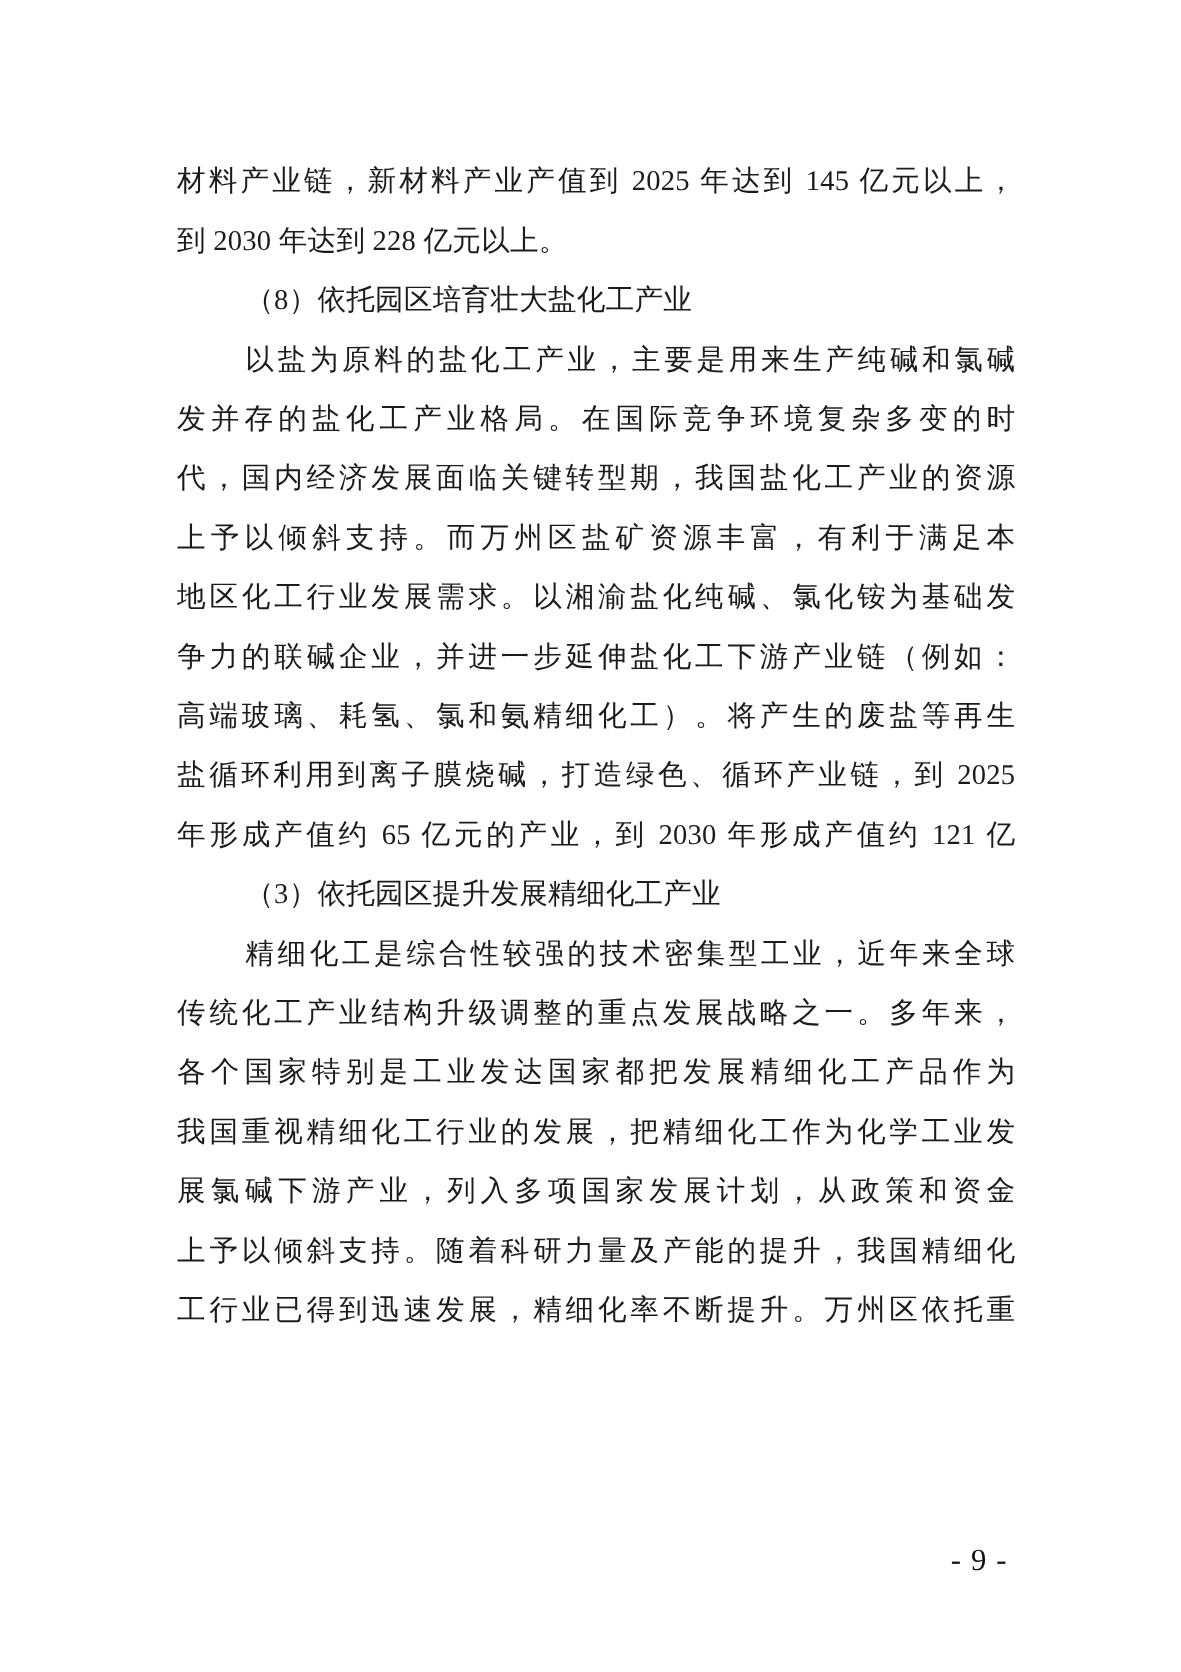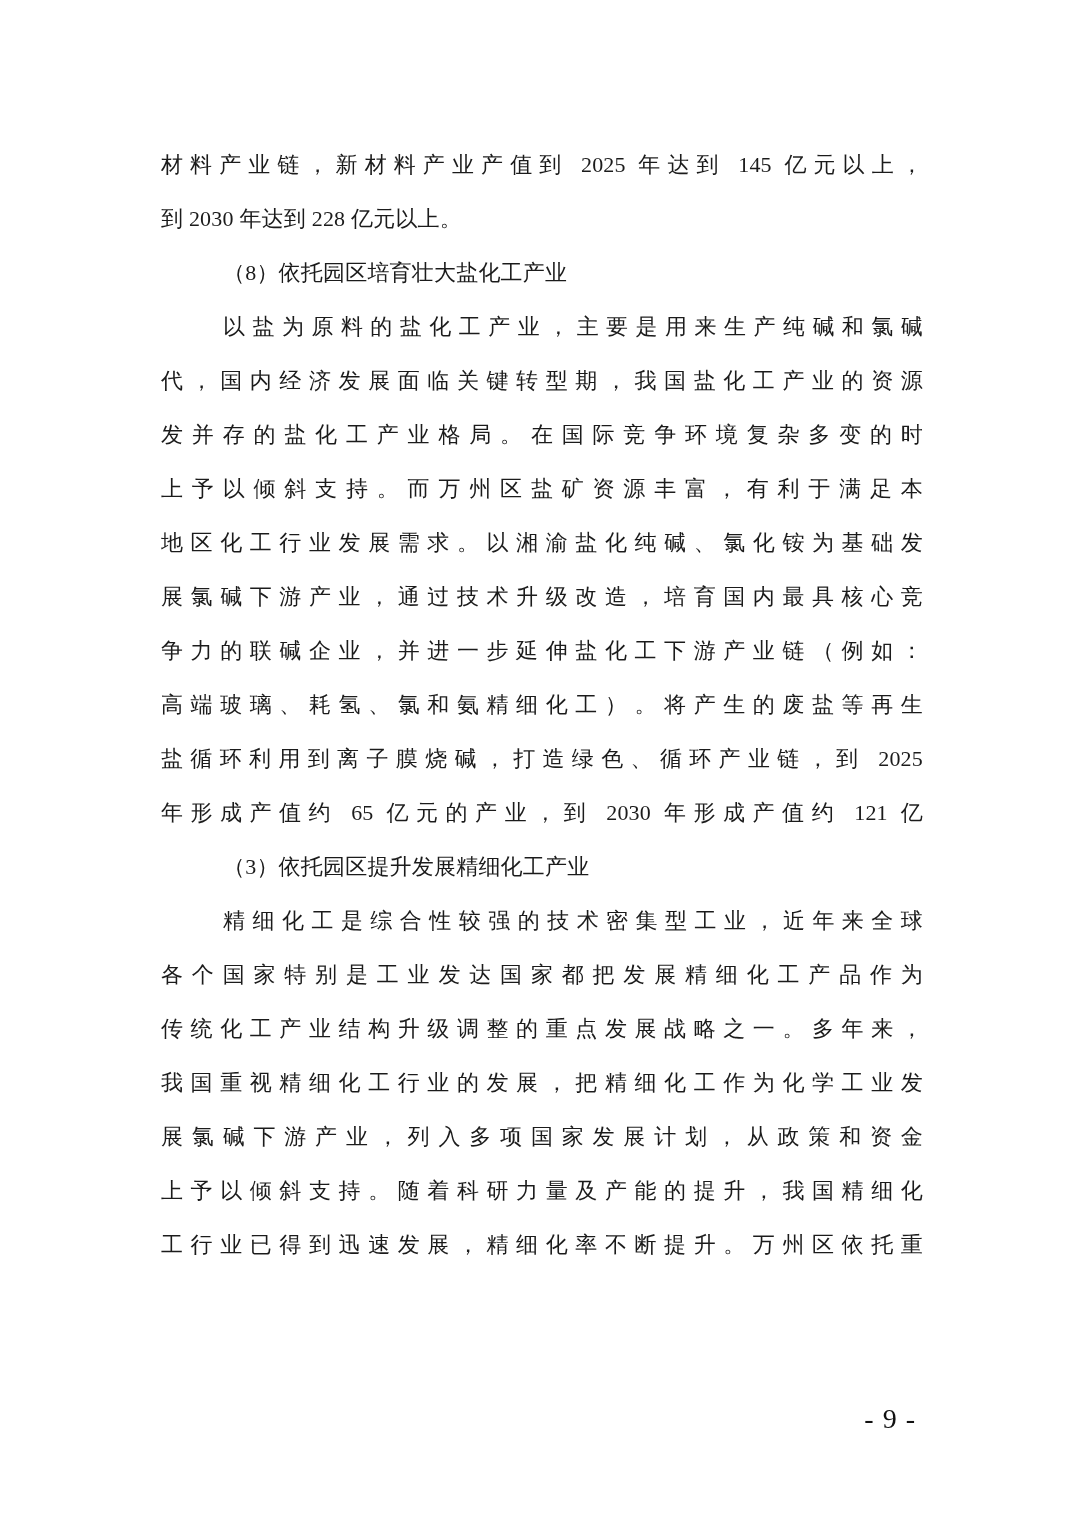--- a/index.html
+++ b/index.html
@@ -16,21 +16,21 @@
     font-family: "Liberation Serif", "DejaVu Serif", serif;
     color: #1b1b1b;
   }
   .doc-body {
     position: absolute;
     left: 161px;
     top: 138px;
     width: 762px;
   }
   .line {
-    font-size: 22px;
+    font-size: 26px;
     line-height: 54px;
     height: 54px;
     text-align: left;
     white-space: normal;
     letter-spacing: 0.2px;
   }
   .line.justify {
     text-align: justify;
     text-align-last: justify;
     text-justify: inter-character;
@@ -50,32 +50,31 @@
 </style>
 </head>
 <body>
 
 <div class="page">
   <div class="doc-body">
       <div class="line justify">材料产业链，新材料产业产值到 2025 年达到 145 亿元以上，</div>
       <div class="line">到 2030 年达到 228 亿元以上。</div>
       <div class="line indent">（8）依托园区培育壮大盐化工产业</div>
       <div class="line indent justify">以盐为原料的盐化工产业，主要是用来生产纯碱和氯碱</div>
+      <div class="line justify">发并存的盐化工产业格局。在国际竞争环境复杂多变的时</div>
       <div class="line justify">代，国内经济发展面临关键转型期，我国盐化工产业的资源</div>
-      <div class="line justify">发并存的盐化工产业格局。在国际竞争环境复杂多变的时</div>
       <div class="line justify">上予以倾斜支持。而万州区盐矿资源丰富，有利于满足本</div>
       <div class="line justify">地区化工行业发展需求。以湘渝盐化纯碱、氯化铵为基础发</div>
-      <div class="line justify">展氯碱下游产业，通过技术升级改造，培育国内最具核心竞</div>
       <div class="line justify">争力的联碱企业，并进一步延伸盐化工下游产业链（例如：</div>
       <div class="line justify">高端玻璃、耗氢、氯和氨精细化工）。将产生的废盐等再生</div>
       <div class="line justify">盐循环利用到离子膜烧碱，打造绿色、循环产业链，到 2025</div>
       <div class="line justify">年形成产值约 65 亿元的产业，到 2030 年形成产值约 121 亿</div>
       <div class="line indent">（3）依托园区提升发展精细化工产业</div>
       <div class="line indent justify">精细化工是综合性较强的技术密集型工业，近年来全球</div>
+      <div class="line justify">传统化工产业结构升级调整的重点发展战略之一。多年来，</div>
       <div class="line justify">各个国家特别是工业发达国家都把发展精细化工产品作为</div>
-      <div class="line justify">传统化工产业结构升级调整的重点发展战略之一。多年来，</div>
       <div class="line justify">我国重视精细化工行业的发展，把精细化工作为化学工业发</div>
       <div class="line justify">展氯碱下游产业，列入多项国家发展计划，从政策和资金</div>
       <div class="line justify">上予以倾斜支持。随着科研力量及产能的提升，我国精细化</div>
       <div class="line justify">工行业已得到迅速发展，精细化率不断提升。万州区依托重</div>
     </div>
   <div class="page-footer">- 9 -</div>
 </div>
 
 </body></html>

